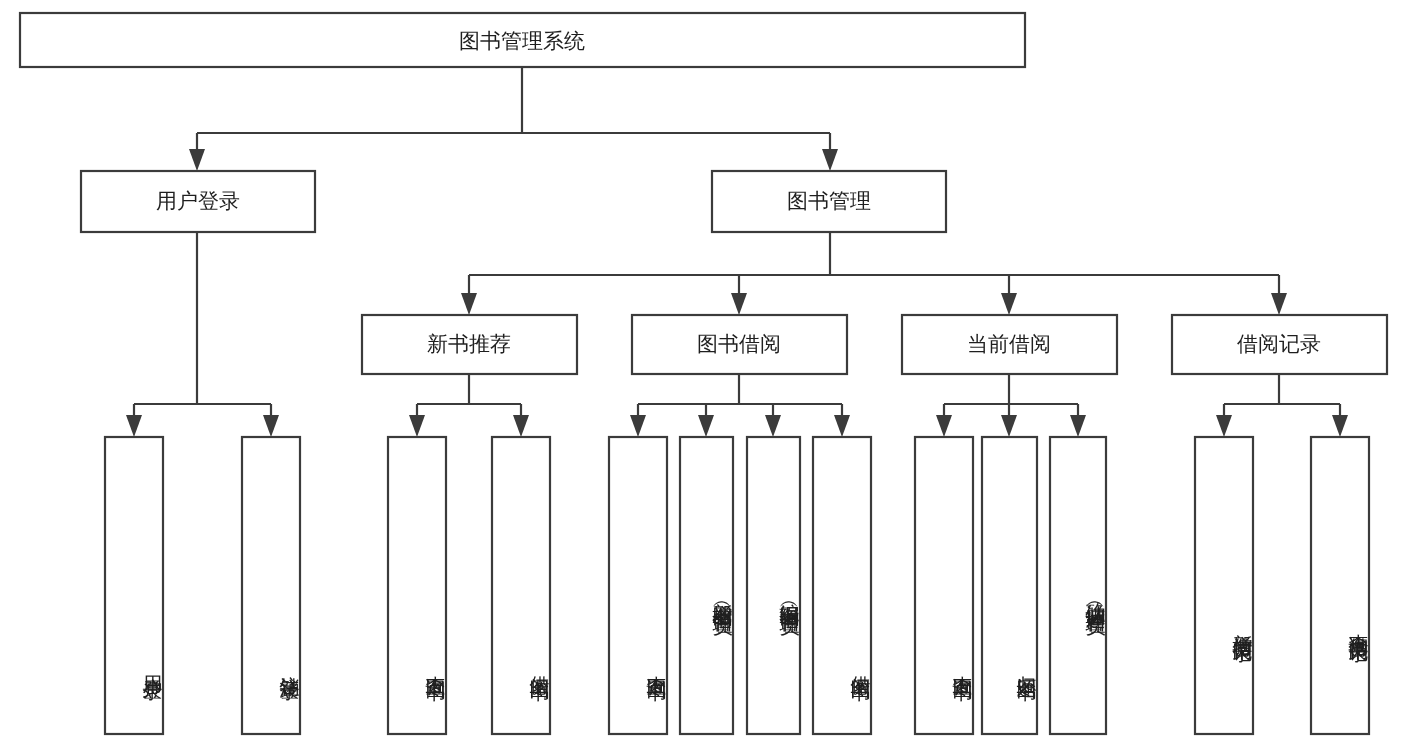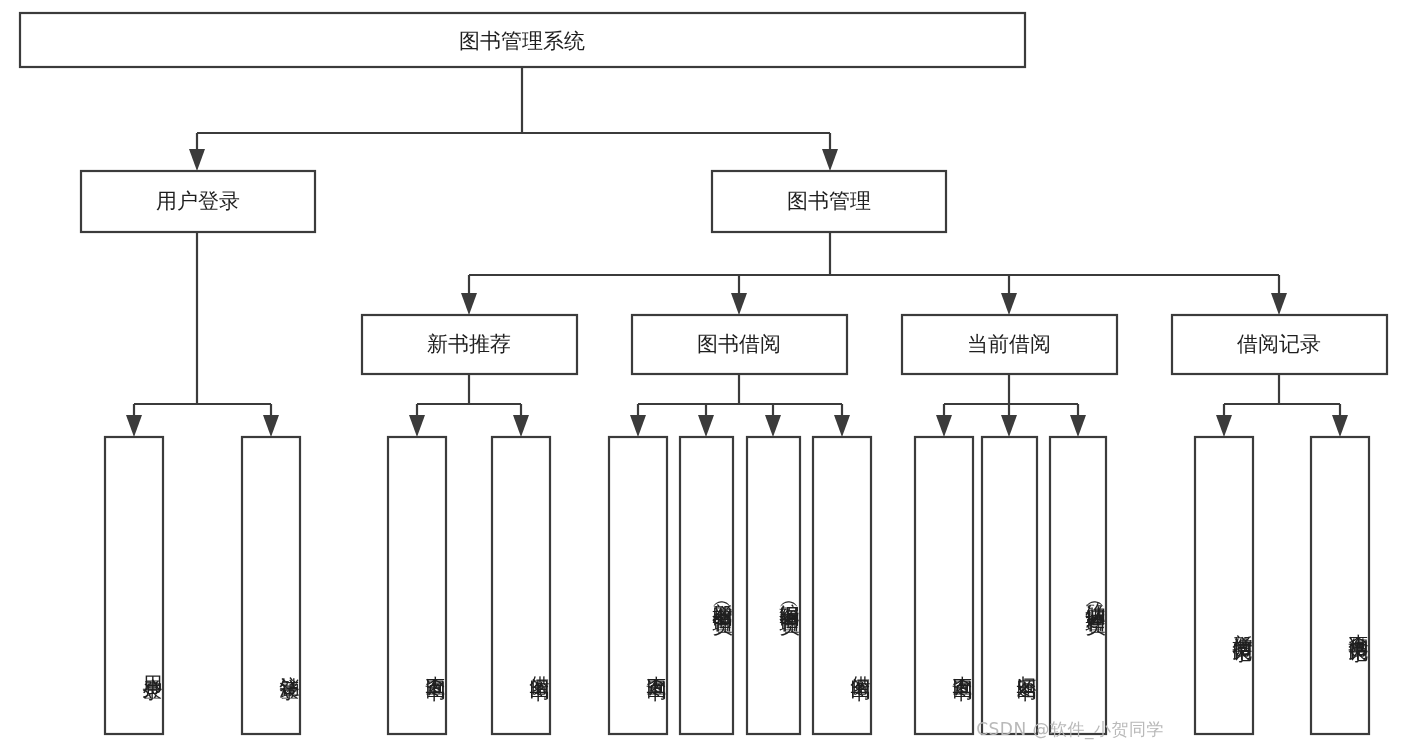--- a/index.html
+++ b/index.html
@@ -173,14 +173,13 @@
   <div class="node-label-v" style="left:747px; top:437px; width:53px; height:297px; padding-top:10px;">编辑图书（管理员）</div>
   <div class="node-label-v" style="left:813px; top:437px; width:58px; height:297px; padding-top:78px;">借阅图书</div>
 
   <div class="node-label-v" style="left:915px; top:437px; width:58px; height:297px; padding-top:78px;">查询图书</div>
   <div class="node-label-v" style="left:982px; top:437px; width:55px; height:297px; padding-top:78px;">归还图书</div>
   <div class="node-label-v" style="left:1050px; top:437px; width:56px; height:297px; padding-top:10px;">确认归还（管理员）</div>
 
   <div class="node-label-v" style="left:1195px; top:437px; width:58px; height:297px; padding-top:38px;">新增借阅记录</div>
   <div class="node-label-v" style="left:1311px; top:437px; width:58px; height:297px; padding-top:38px;">查询借阅记录</div>
 
-  <div class="watermark">CSDN @软件_小贺同学</div>
 </div>
 
 </body></html>

